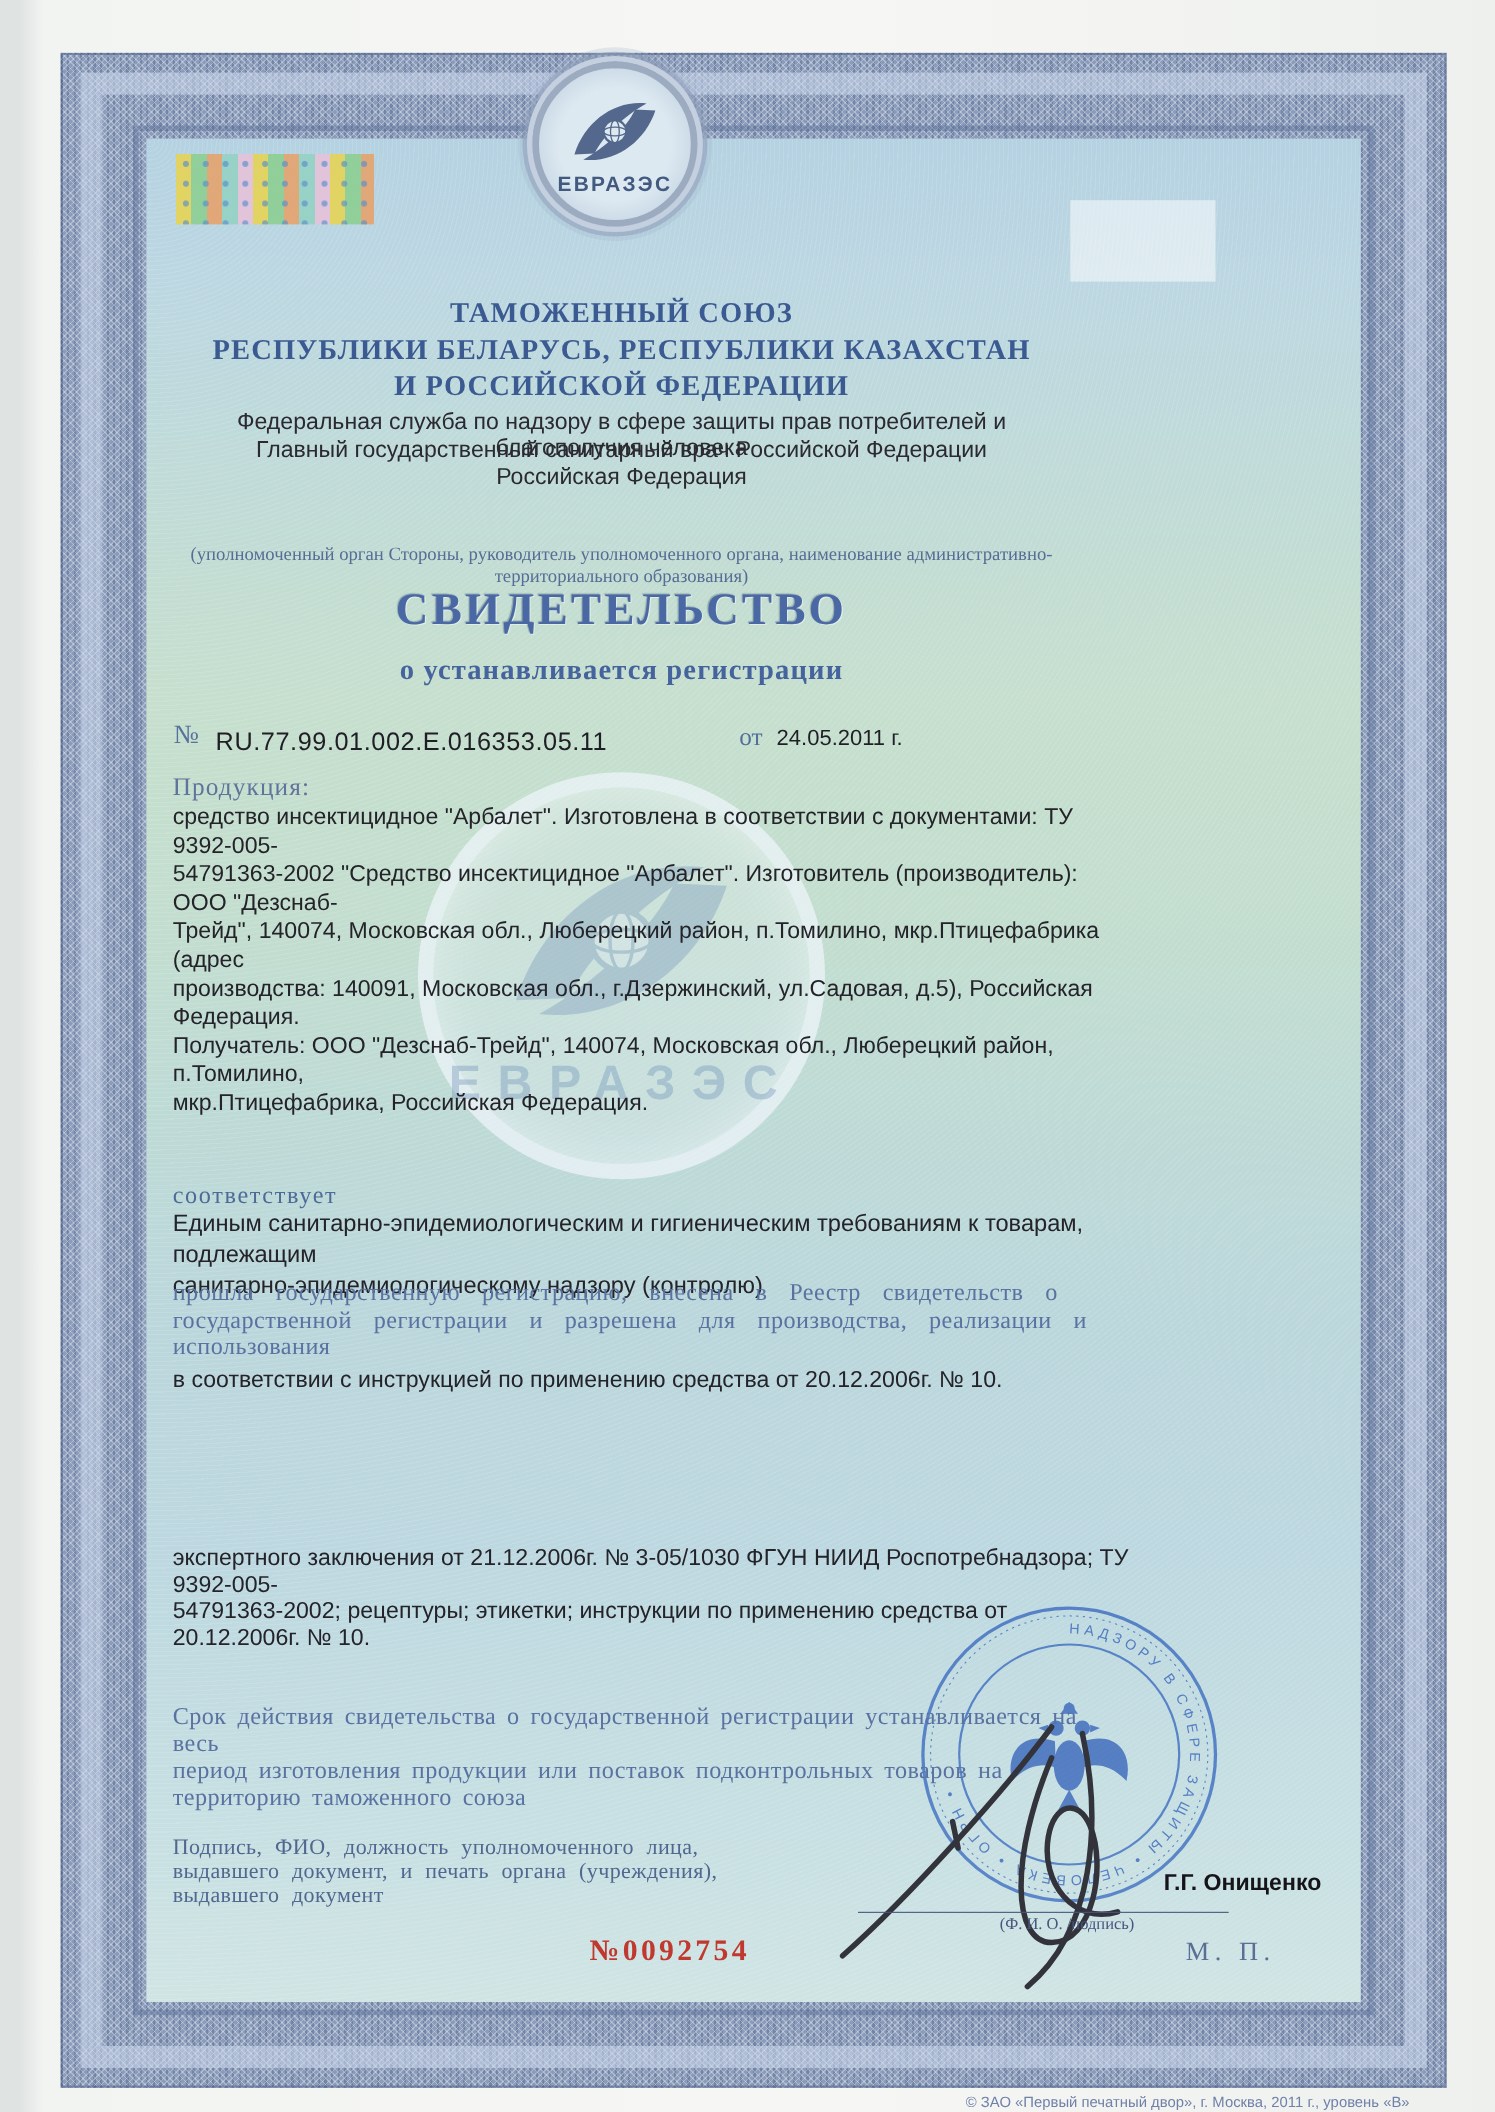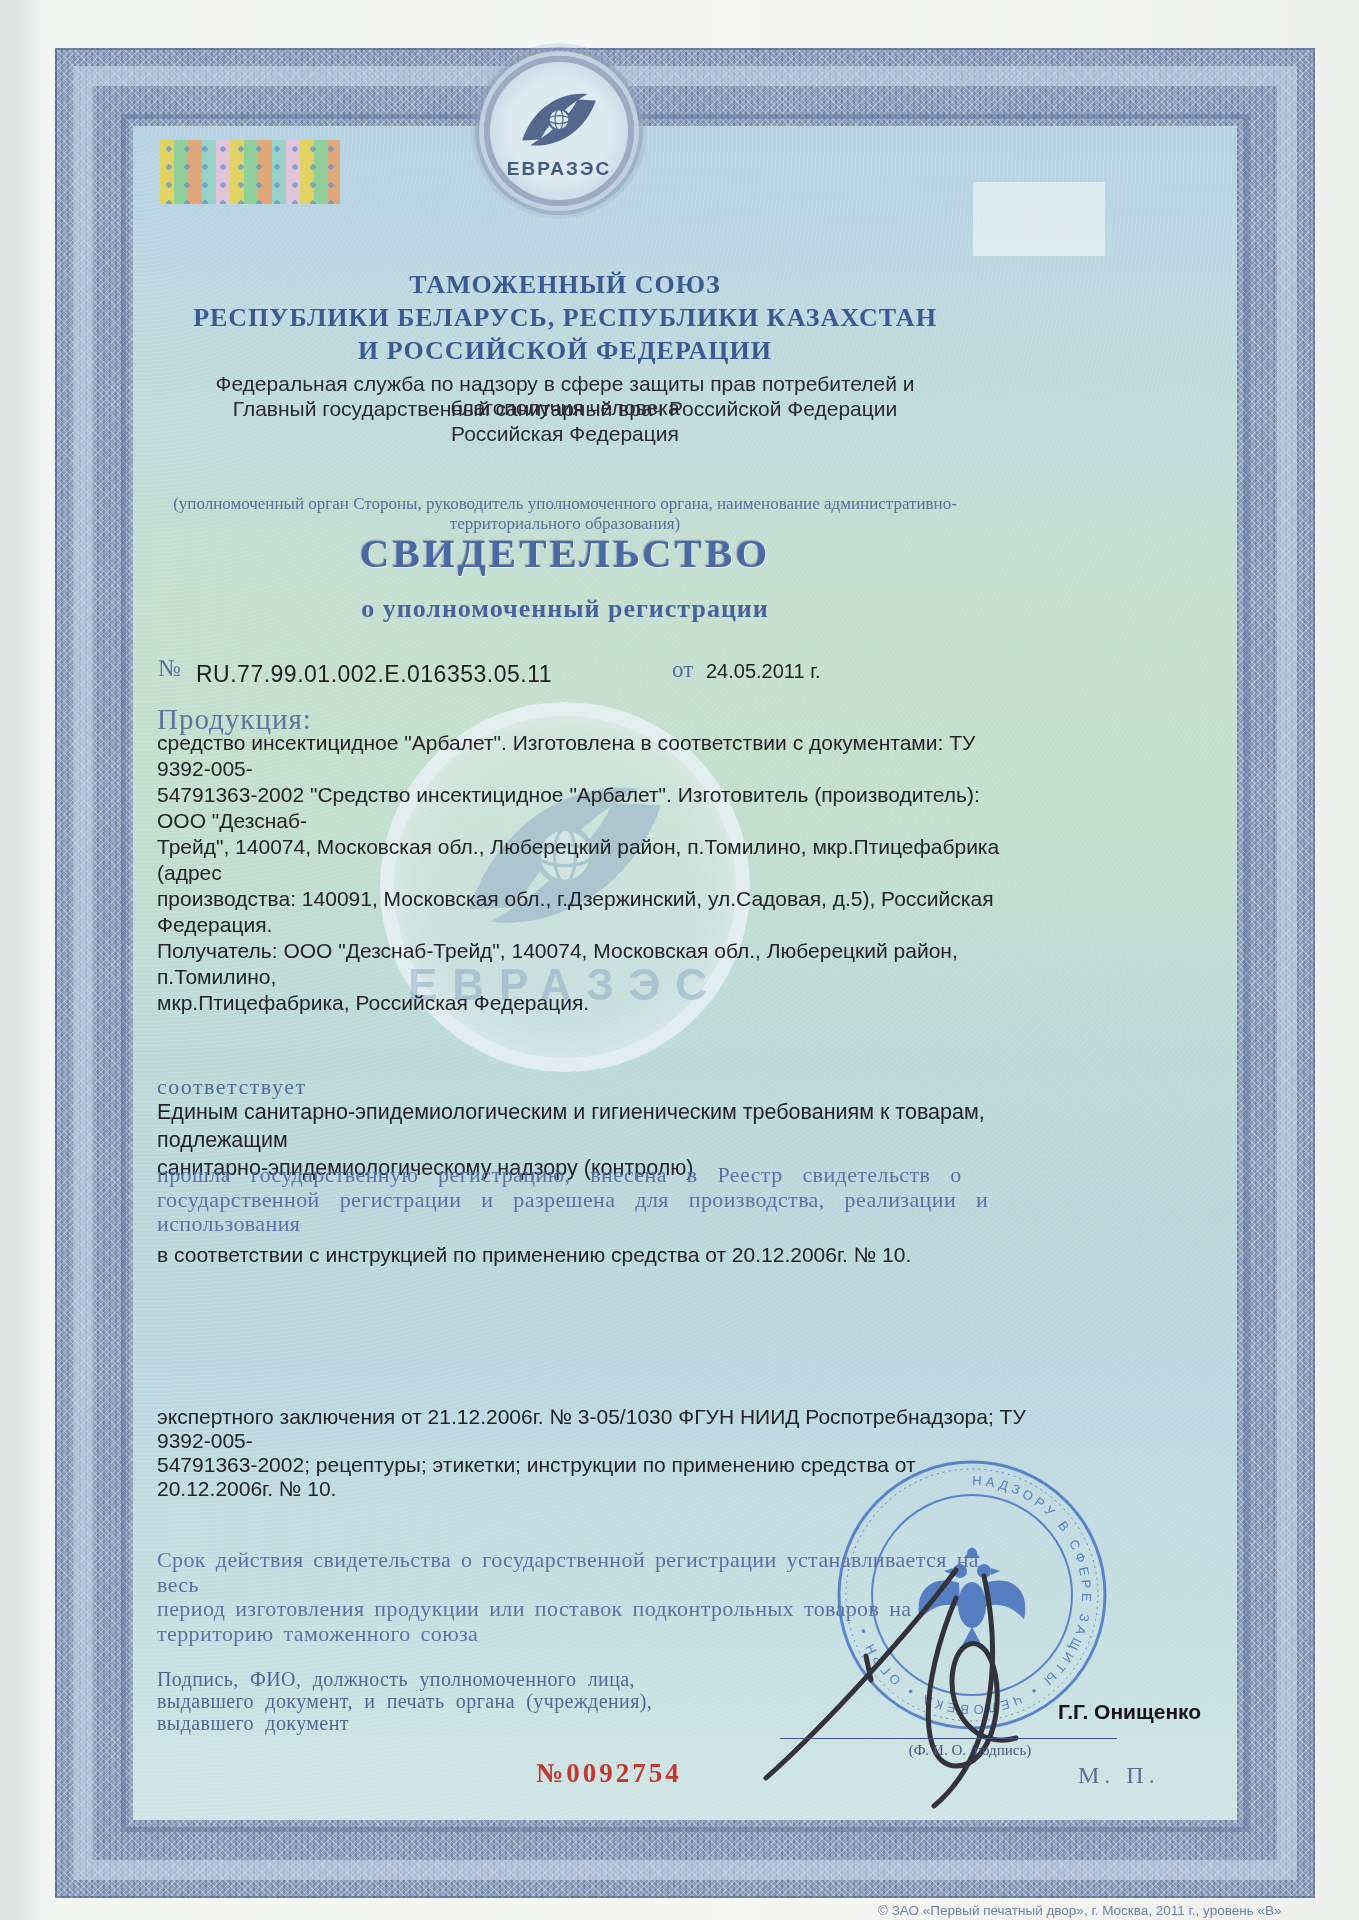--- a/index.html
+++ b/index.html
@@ -108,28 +108,28 @@
 
   <div class="abs serif hdr" style="top:270px;font-size:26px;letter-spacing:1px;">ТАМОЖЕННЫЙ СОЮЗ</div>
   <div class="abs serif hdr" style="top:303px;font-size:26px;letter-spacing:1px;">РЕСПУБЛИКИ БЕЛАРУСЬ, РЕСПУБЛИКИ КАЗАХСТАН</div>
   <div class="abs serif hdr" style="top:336px;font-size:26px;letter-spacing:1px;">И РОССИЙСКОЙ ФЕДЕРАЦИИ</div>
   <div class="abs sans agency" style="top:372px;font-size:21px;">Федеральная служба по надзору в сфере защиты прав потребителей и благополучия человека</div>
   <div class="abs sans agency" style="top:397px;font-size:21px;">Главный государственный санитарный врач Российской Федерации</div>
   <div class="abs sans agency" style="top:422px;font-size:21px;">Российская Федерация</div>
   <div class="abs serif cap" style="left:155px;top:494px;width:820px;font-size:17px;">(уполномоченный орган Стороны, руководитель уполномоченного органа, наименование административно-территориального образования)</div>
 
   <div class="abs serif title">СВИДЕТЕЛЬСТВО</div>
-  <div class="abs serif subtitle">о уполномоченный регистрации</div>
+  <div class="abs serif subtitle">о устанавливается регистрации</div>
 
   <span class="abs serif z3" style="left:158px;top:655px;font-size:24px;color:#56719b;">№</span>
   <span class="abs sans z3" style="left:196px;top:661px;font-size:23px;color:#1e1e24;letter-spacing:.5px;">RU.77.99.01.002.Е.016353.05.11</span>
   <span class="abs serif z3" style="left:672px;top:657px;font-size:23px;color:#546f99;">от</span>
   <span class="abs sans z3" style="left:706px;top:660px;font-size:20px;color:#1f1f26;">24.05.2011 г.</span>
 
-  <div class="abs serif z3" style="left:157px;top:703px;font-size:29px;color:#60739a;letter-spacing:1px;">Продукция:</div>
+  <div class="abs serif z3" style="left:157px;top:703px;font-size:23px;color:#60739a;letter-spacing:1px;">Продукция:</div>
   <div class="abs sans blacktext z3" style="left:157px;top:730px;width:868px;">средство инсектицидное "Арбалет". Изготовлена в соответствии с документами: ТУ 9392-005-
 54791363-2002 "Средство инсектицидное "Арбалет". Изготовитель (производитель): ООО "Дезснаб-
 Трейд", 140074, Московская обл., Люберецкий район, п.Томилино, мкр.Птицефабрика (адрес
 производства: 140091, Московская обл., г.Дзержинский, ул.Садовая, д.5), Российская Федерация.
 Получатель: ООО "Дезснаб-Трейд", 140074, Московская обл., Люберецкий район, п.Томилино,
 мкр.Птицефабрика, Российская Федерация.</div>
 
   <div class="abs wm">
     <svg width="250" height="210" viewBox="0 0 120 100" style="position:absolute;left:50%;top:30px;transform:translateX(-50%);opacity:.38;">
       <use href="#eurasec-swoosh" color="#7a98bc"></use>

